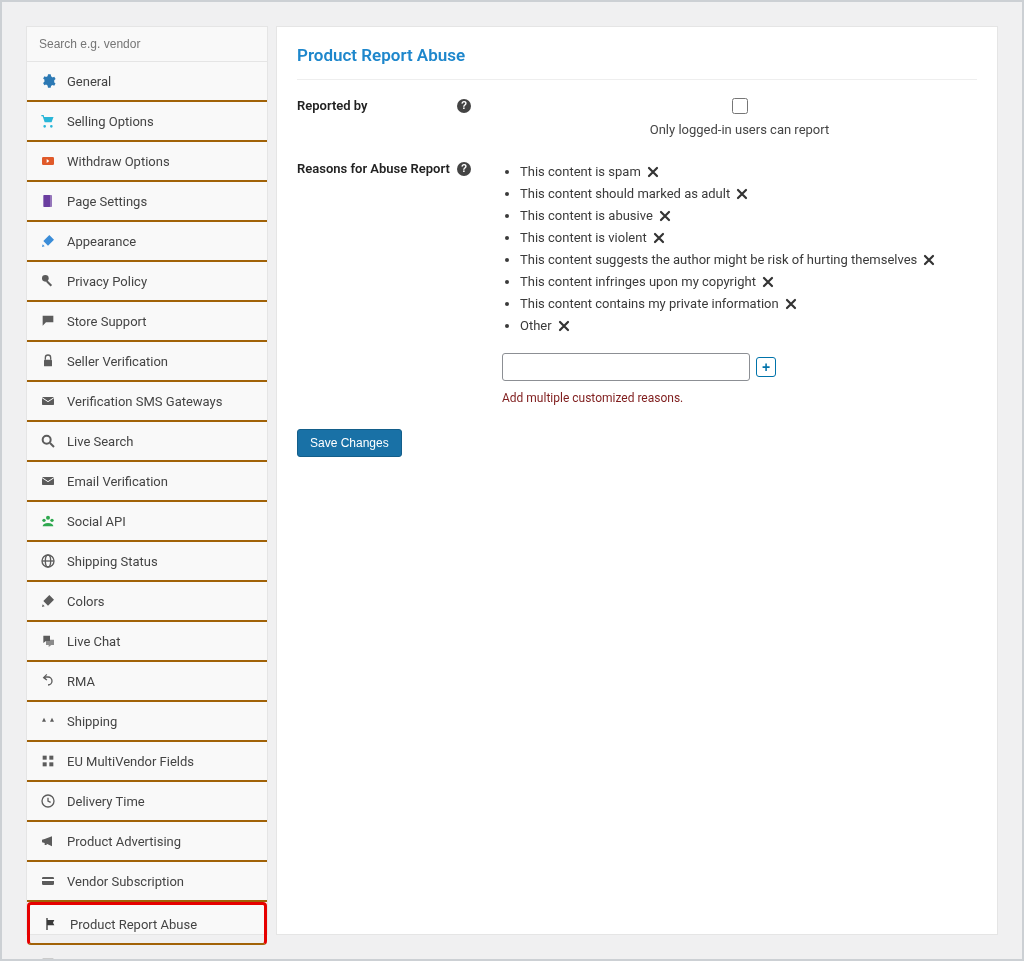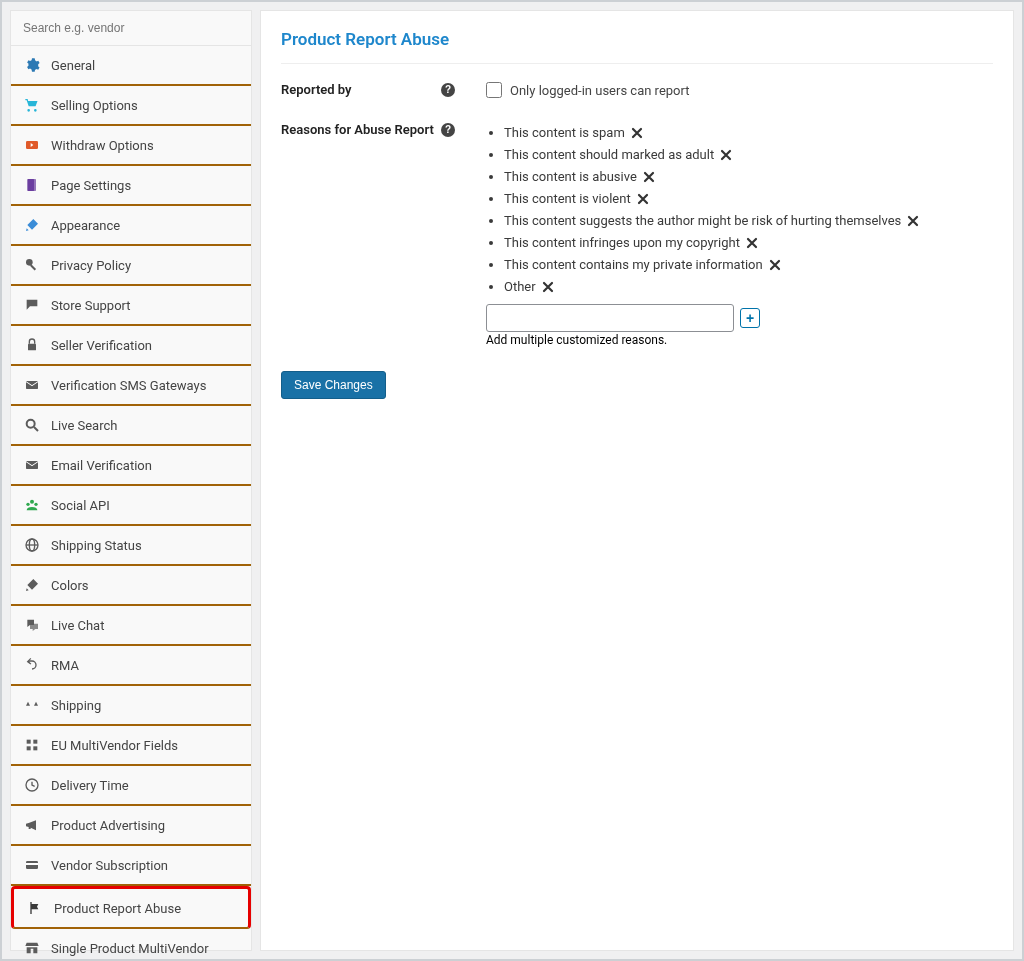--- a/index.html
+++ b/index.html
@@ -1,19 +1,19 @@
 <!DOCTYPE html>
 <html><head>
 <meta charset="utf-8">
 <style>
   * { box-sizing: border-box; margin: 0; padding: 0; }
   html, body { height: 100%; font-family: -apple-system, BlinkMacSystemFont, "Segoe UI", Roboto, Helvetica, Arial, sans-serif; font-size: 13px; color: #444; }
   body { background: #f0f0f1; }
   .outer { width: 1024px; height: 961px; background: #f0f0f1; border: 2px solid #ccd0d4; margin: 0; position: relative; overflow: hidden; }
-  .wrap { display: flex; height: 100%; padding: 8px; gap: 8px; }
+  .wrap { display: flex; height: 100%; padding: 24px; gap: 8px; }
   .sidebar {
     width: 242px; flex: 0 0 242px; background: #f9f9f9; border: 1px solid #e5e5e5;
     display: flex; flex-direction: column;
   }
   .search-box { border-bottom: 1px solid #e5e5e5; }
   .search-box input {
     width: 100%; border: none; background: transparent; padding: 10px 12px; font-size: 12px; color: #888; outline: none;
   }
   .nav { list-style: none; }
   .nav li {
@@ -32,38 +32,38 @@
     flex: 1; background: #fff; border: 1px solid #e5e5e5; padding: 18px 20px;
     overflow: auto;
   }
   .page-title {
     color: #1e87cc; font-size: 17px; font-weight: 600; padding-bottom: 14px; border-bottom: 1px solid #eee; margin-bottom: 18px;
   }
   .field-row { display: flex; align-items: flex-start; margin-bottom: 24px; }
   .label-col { width: 175px; flex: 0 0 175px; color: #222; font-weight: 600; font-size: 13px; display: flex; align-items: flex-start; gap: 6px; }
   .help-ico { margin-left: auto; width: 16px; height: 16px; }
   .value-col { flex: 1; padding-left: 30px; color: #444; }
-  .chk-row { display: flex; align-items: center; gap: 8px; }
+  .chk-row { display: flex; align-items: center; gap: 8px; flex-direction: column; }
   .chk-row input[type=checkbox] { width: 16px; height: 16px; border-radius: 3px; border: 1px solid #8c8f94; }
-  ul.reasons { list-style: disc; padding-left: 18px; margin-bottom: 6px; }
+  ul.reasons { list-style: disc; padding-left: 18px; margin-bottom: 16px; }
   ul.reasons li { padding: 3px 0; font-size: 13px; color: #3a3a3a; }
   ul.reasons li .x {
     display: inline-flex; width: 14px; height: 14px; margin-left: 6px; vertical-align: -2px; cursor: pointer;
   }
   ul.reasons li .x svg { width: 12px; height: 12px; }
   .add-row { display: flex; gap: 6px; margin-top: 4px; }
   .add-row input[type=text] {
     width: 248px; padding: 4px 8px; border: 1px solid #8c8f94; border-radius: 3px; font-size: 13px; height: 28px;
   }
   .add-btn {
     width: 20px; height: 20px; border: 1px solid #0073aa; color: #0073aa; background: #fff; border-radius: 3px;
     display: inline-flex; align-items: center; justify-content: center; font-weight: 700; cursor: pointer; font-size: 14px;
     align-self: center;
   }
-  .help-text { color: #000000; font-size: 12px; margin-top: 1px; }
+  .help-text { color: #7f1d1d; font-size: 12px; margin-top: 10px; }
   .save-btn {
     background: #1971a6; color: #fff; border: 1px solid #135e8a; border-radius: 3px; padding: 6px 12px; font-size: 12px; cursor: pointer;
   }
 </style>
 </head>
 <body>
 
 <div class="outer">
   <div class="wrap">
     <aside class="sidebar">

